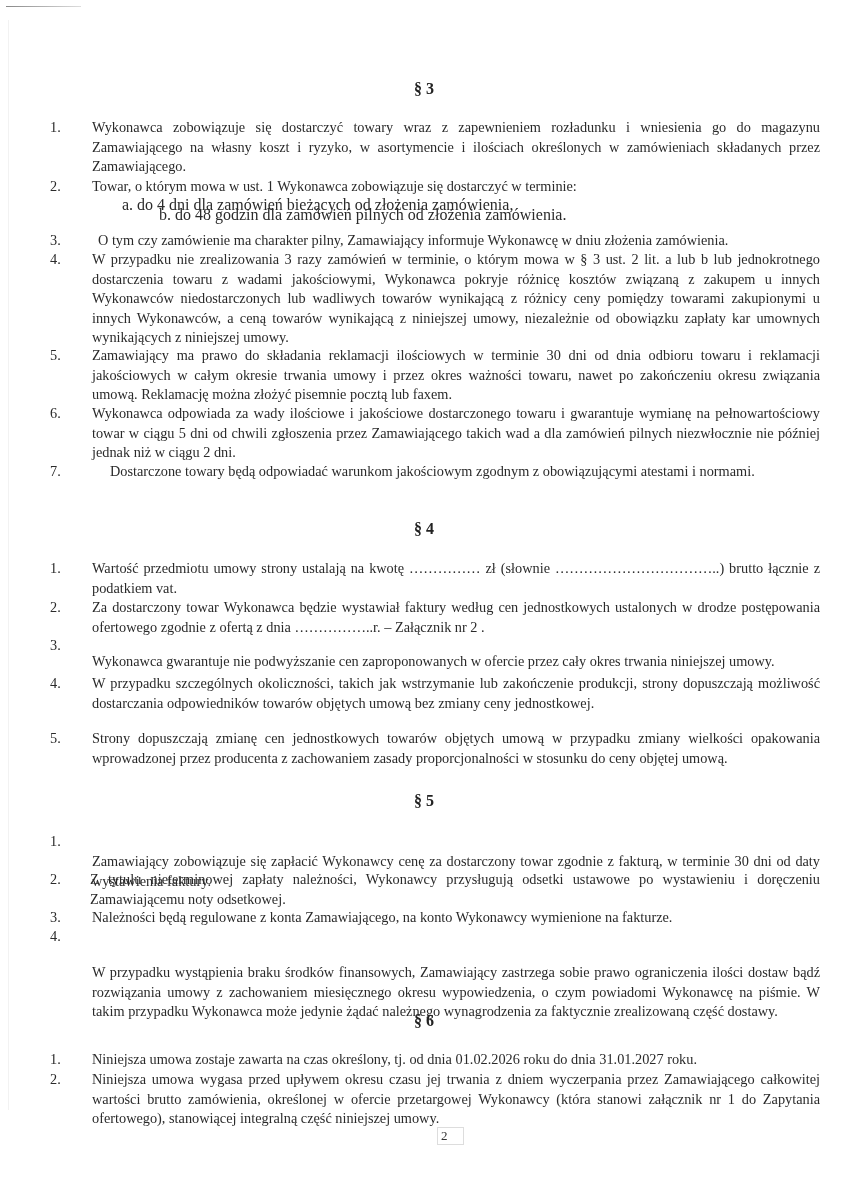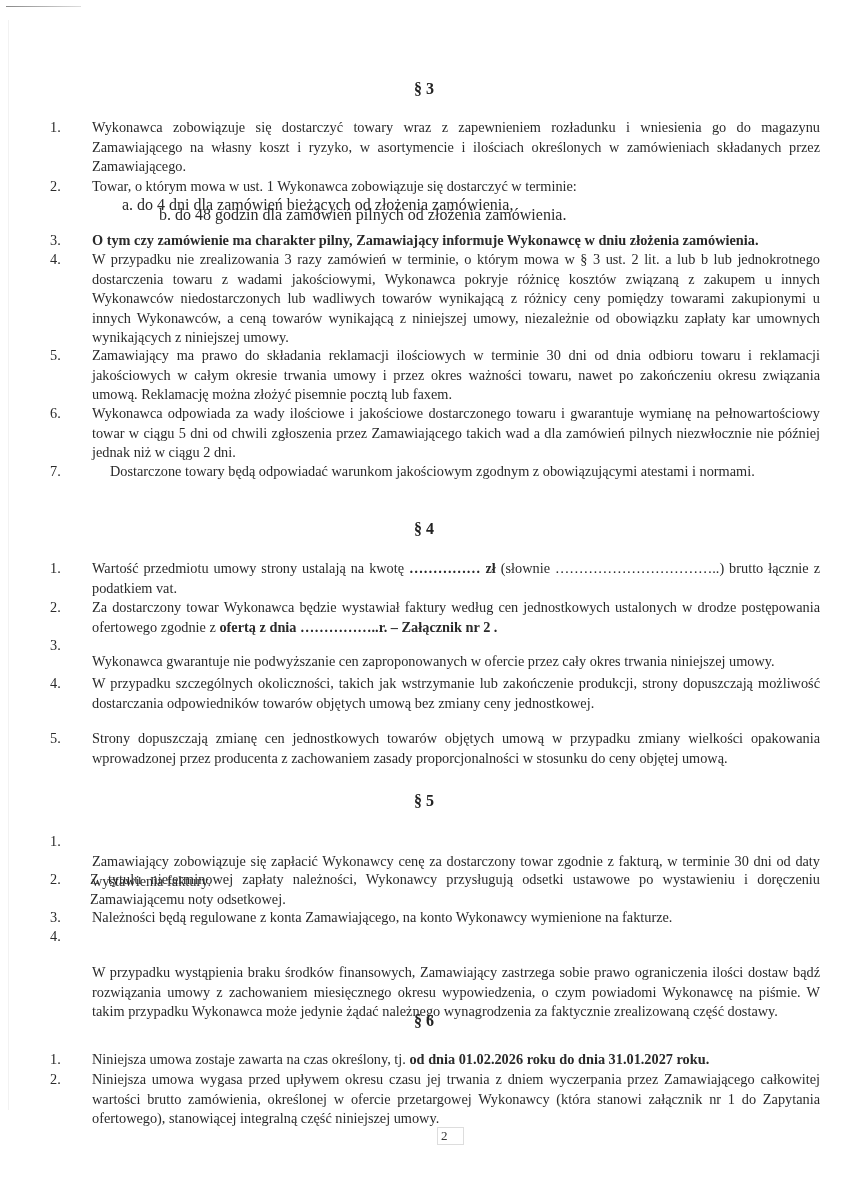--- a/index.html
+++ b/index.html
@@ -8,21 +8,21 @@
   .top-line { position:absolute; left:6px; top:6px; width:75px; height:1px;
               background:linear-gradient(to right,#888,#ddd); }
   .left-edge { position:absolute; left:8px; top:20px; width:1px; height:1090px; background:#f2f2f2; }
   .page { position:absolute; left:0; top:0; width:848px; }
   .section-title { position:absolute; left:0; width:848px; text-align:center;
                    font-size:16px; font-weight:bold; color:#222; }
   .item { position:absolute; left:50px; width:770px; font-size:14.3px; line-height:19.5px; }
   .num { position:absolute; left:0; top:0; width:22px; }
   .txt { position:absolute; left:66px; right:0; top:0; text-align:justify; }
   .sub { position:absolute; font-size:16px; line-height:19.5px; }
-  b { font-weight:bold; }
+  b { font-weight:normal; }
   .pagebox { position:absolute; left:437px; top:1127px; width:22px; height:16px;
              border:1px solid #ddd; font-size:13px; line-height:16px; padding-left:3px; color:#333; }
 </style>
 </head>
 <body>
 
 <div class="top-line"></div>
 <div class="left-edge"></div>
 
 <div class="page">
@@ -34,21 +34,21 @@
     <span class="txt" style="left:42px;">Wykonawca zobowiązuje się dostarczyć towary wraz z zapewnieniem rozładunku i wniesienia go do magazynu Zamawiającego na własny koszt i ryzyko, w asortymencie i ilościach określonych w zamówieniach składanych przez Zamawiającego.</span>
   </div>
   <div class="item" style="top:177px;">
     <span class="num">2.</span>
     <span class="txt" style="left:42px;">Towar, o którym mowa w ust. 1 Wykonawca zobowiązuje się dostarczyć w terminie:</span>
   </div>
   <div class="sub" style="left:122px;top:195px;">a. do 4 dni dla zamówień bieżących od złożenia zamówienia,</div>
   <div class="sub" style="left:122px;top:205px;margin-left:37px;">b. do 48 godzin dla zamówień pilnych od złożenia zamówienia.</div>
   <div class="item" style="top:231px;">
     <span class="num">3.</span>
-    <span class="txt" style="left:42px;font-weight:bold;">O tym czy zamówienie ma charakter pilny, Zamawiający informuje Wykonawcę w dniu złożenia zamówienia.</span>
+    <span class="txt" style="left:48px;">O tym czy zamówienie ma charakter pilny, Zamawiający informuje Wykonawcę w dniu złożenia zamówienia.</span>
   </div>
   <div class="item" style="top:250px;">
     <span class="num">4.</span>
     <span class="txt" style="left:42px;">W przypadku nie zrealizowania 3 razy zamówień w terminie, o którym mowa w § 3 ust. 2 lit. a lub b lub jednokrotnego dostarczenia towaru z wadami jakościowymi, Wykonawca pokryje różnicę kosztów związaną z zakupem u innych Wykonawców niedostarczonych lub wadliwych towarów wynikającą z różnicy ceny pomiędzy towarami zakupionymi u innych Wykonawców, a ceną towarów wynikającą z niniejszej umowy, niezależnie od obowiązku zapłaty kar umownych wynikających z niniejszej umowy.</span>
   </div>
   <div class="item" style="top:346px;">
     <span class="num">5.</span>
     <span class="txt" style="left:42px;">Zamawiający ma prawo do składania reklamacji ilościowych w terminie 30 dni od dnia odbioru towaru i reklamacji jakościowych w całym okresie trwania umowy i przez okres ważności towaru, nawet po zakończeniu okresu związania umową. Reklamację można złożyć pisemnie pocztą lub faxem.</span>
   </div>
   <div class="item" style="top:404px;">

